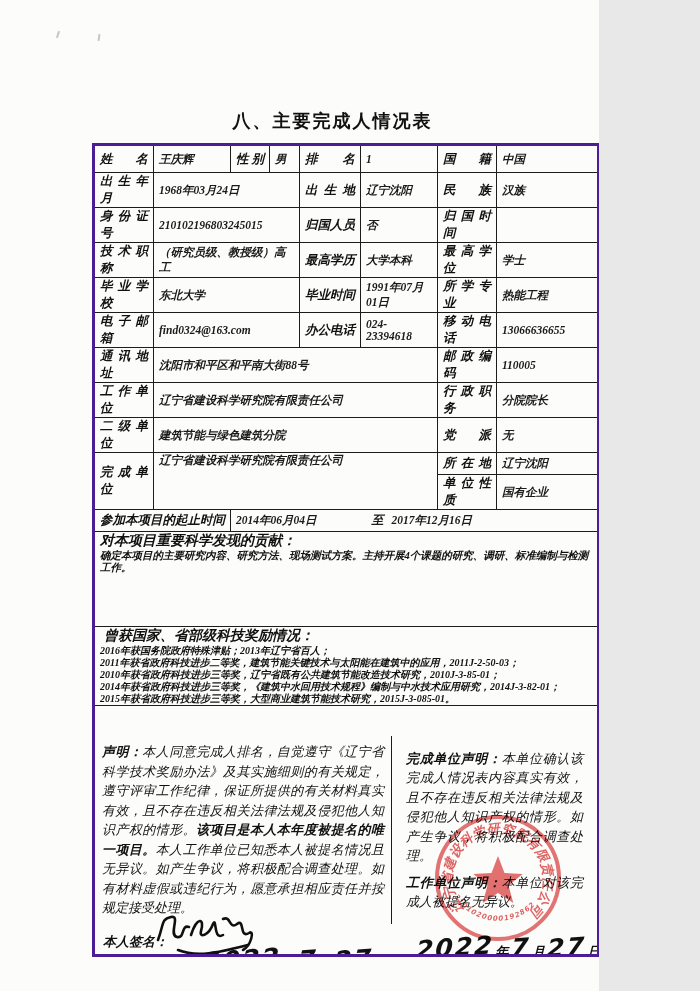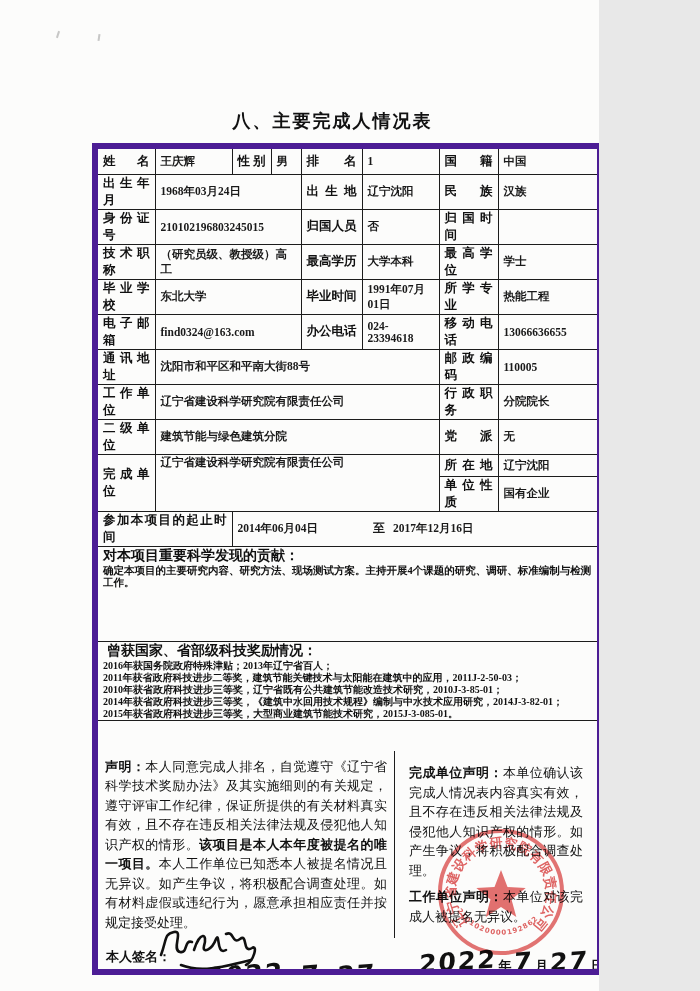--- a/index.html
+++ b/index.html
@@ -4,21 +4,21 @@
 <style>
   html,body{margin:0;padding:0;background:#e8e8e8;}
   .page{position:relative;width:599px;height:991px;background:#fcfcfb;overflow:hidden;
         font-family:"Liberation Sans",sans-serif;color:#111;}
   .mark{position:absolute;background:#9a9a9a;opacity:.55;}
   .m1{left:57px;top:31px;width:2px;height:7px;transform:rotate(18deg);}
   .m2{left:98px;top:34px;width:2px;height:7px;transform:rotate(8deg);}
   .title{position:absolute;left:80px;top:109px;width:505px;text-align:center;
          font-size:18px;font-weight:bold;letter-spacing:2px;}
   table.form{position:absolute;left:92px;top:143px;width:505px;border-collapse:collapse;
-             table-layout:fixed;border:6px solid #4c1d95;}
+             table-layout:fixed;border:3px solid #4c1d95;font-style:italic;}
   table.form td{border:1px solid #1c1c1c;overflow:hidden;padding:0 5px;}
   td.lbl{font-weight:bold;font-size:12.5px;text-align:justify;text-align-last:justify;
          font-family:"Liberation Sans",sans-serif;}
   td.val{font-family:"Liberation Serif",serif;font-size:11.5px;font-weight:bold;color:#1a1a1a;}
   td.vtop{vertical-align:top;padding-top:2px;}
   td.bigcell{vertical-align:top;padding:2px 6px;}
   .sec-head{font-size:14px;font-weight:bold;}
   .small-line{font-size:10px;font-weight:bold;line-height:12px;font-family:"Liberation Serif",serif;}
   .period-val span.to{margin-left:55px;margin-right:8px;font-weight:bold;
                       font-family:"Liberation Sans",sans-serif;font-size:12px;}

